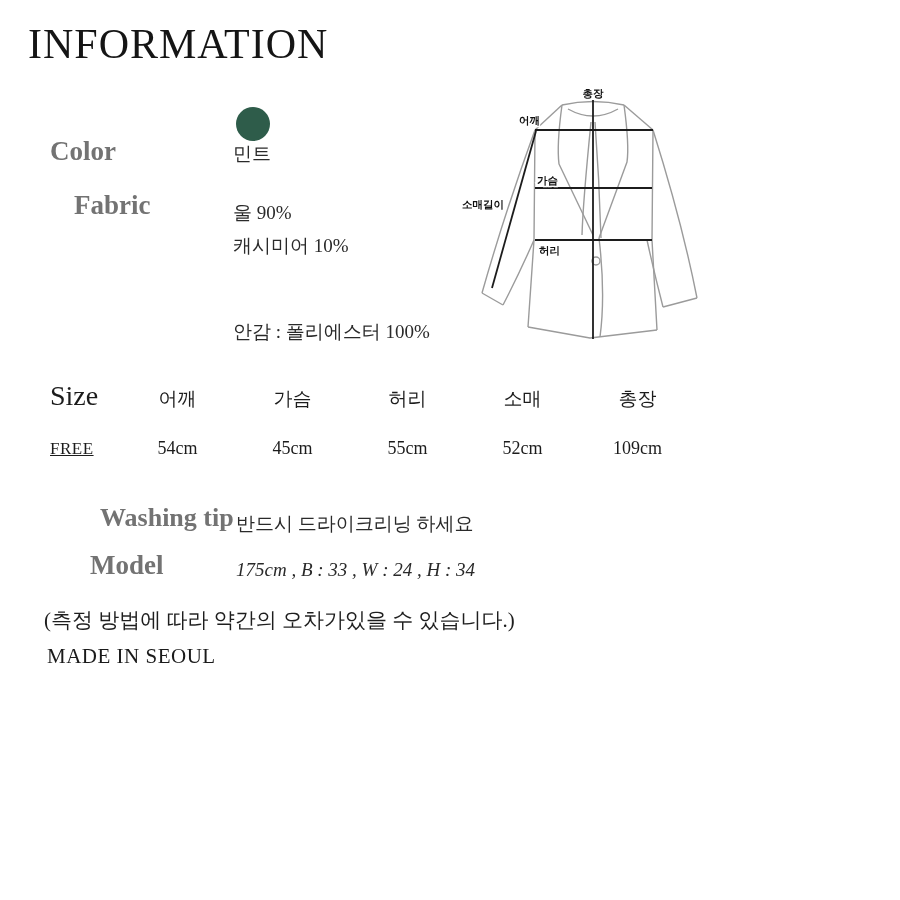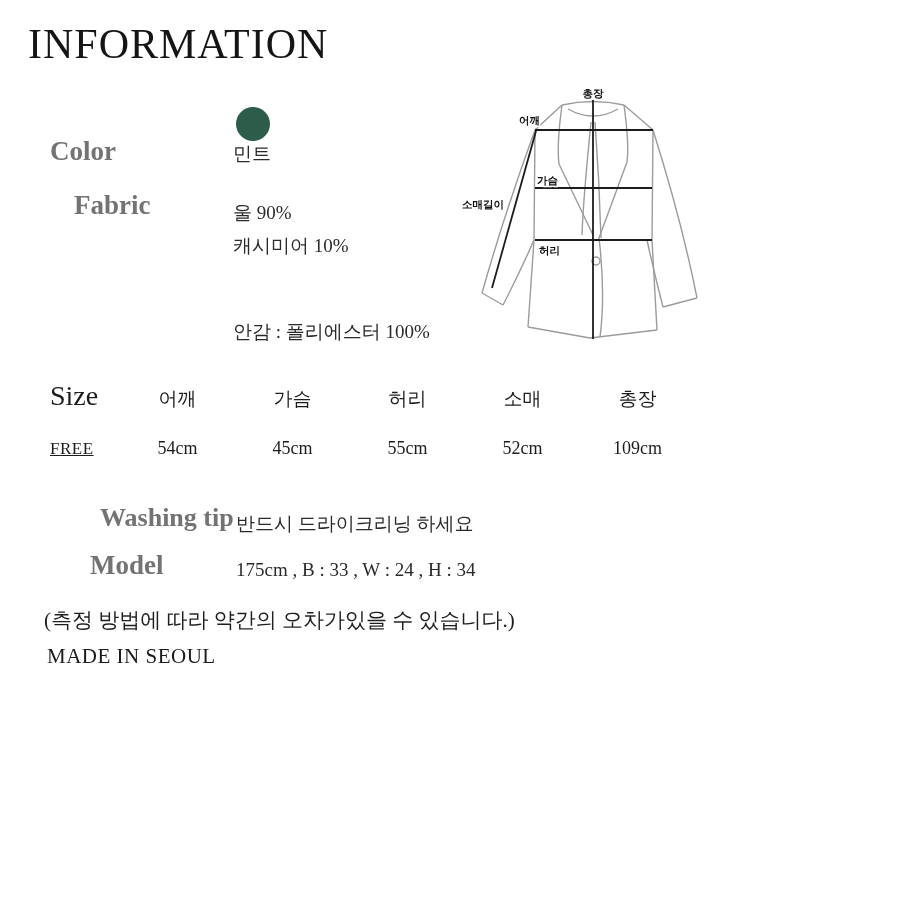--- a/index.html
+++ b/index.html
@@ -79,21 +79,21 @@
     text-align: left;
     padding-left: 20px;
   }
   .size-head .cell.c0 { font-size: 28px; }
   .size-vals .cell    { font-size: 18px; }
   .size-vals .cell.c0 { font-size: 17px; letter-spacing: 0.5px; text-decoration: underline; }
 
   .wash-label  { left: 52px;  top: 503px; font-size: 26px; margin-left: 48px; }
   .wash-value  { left: 236px; top: 511px; }
   .model-label { left: 52px;  top: 550px; font-size: 27px; margin-left: 38px; }
-  .model-value { left: 236px; top: 559px; }
+  .model-value { left: 236px; top: 559px; font-style: italic; }
 
   .disclaimer { left: 44px; top: 606px; font-size: 21px; color: #1e1e1e; }
   .origin     { left: 47px; top: 644px; font-size: 21px; letter-spacing: 0.5px; color: #1a1a1a; }
 </style>
 </head>
 <body>
 
 <div class="page">
 
   <h1 class="abs page-title">INFORMATION</h1>

